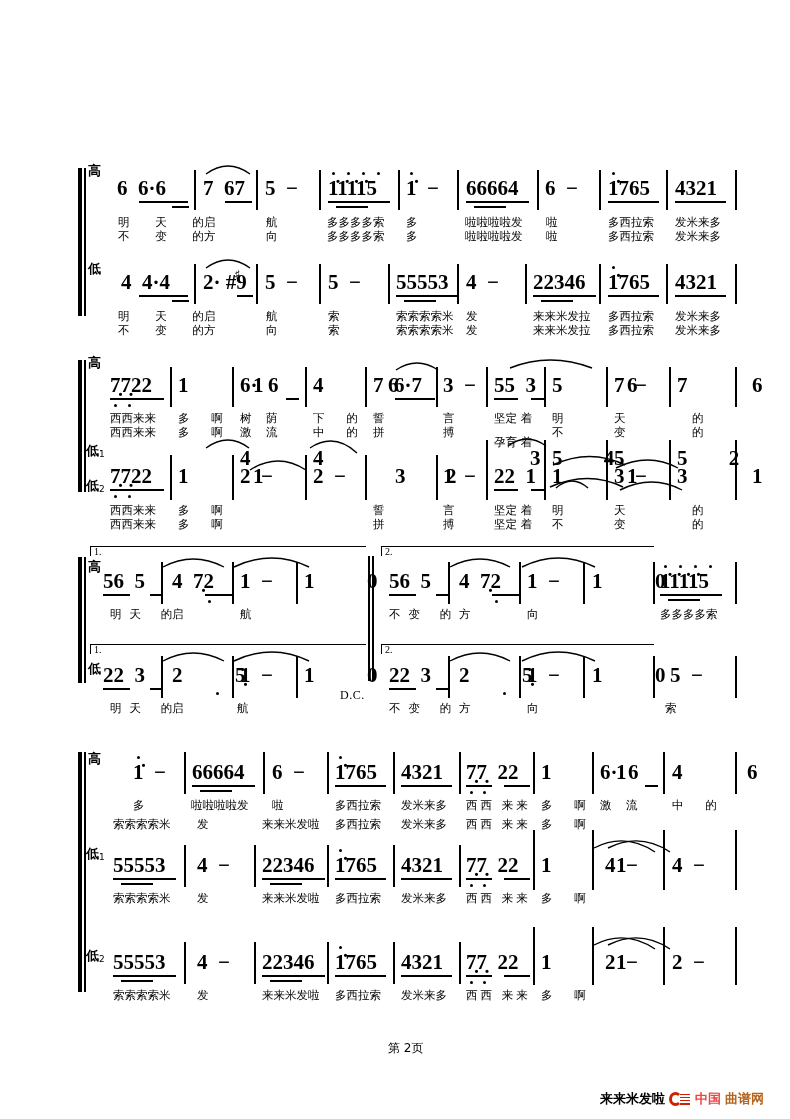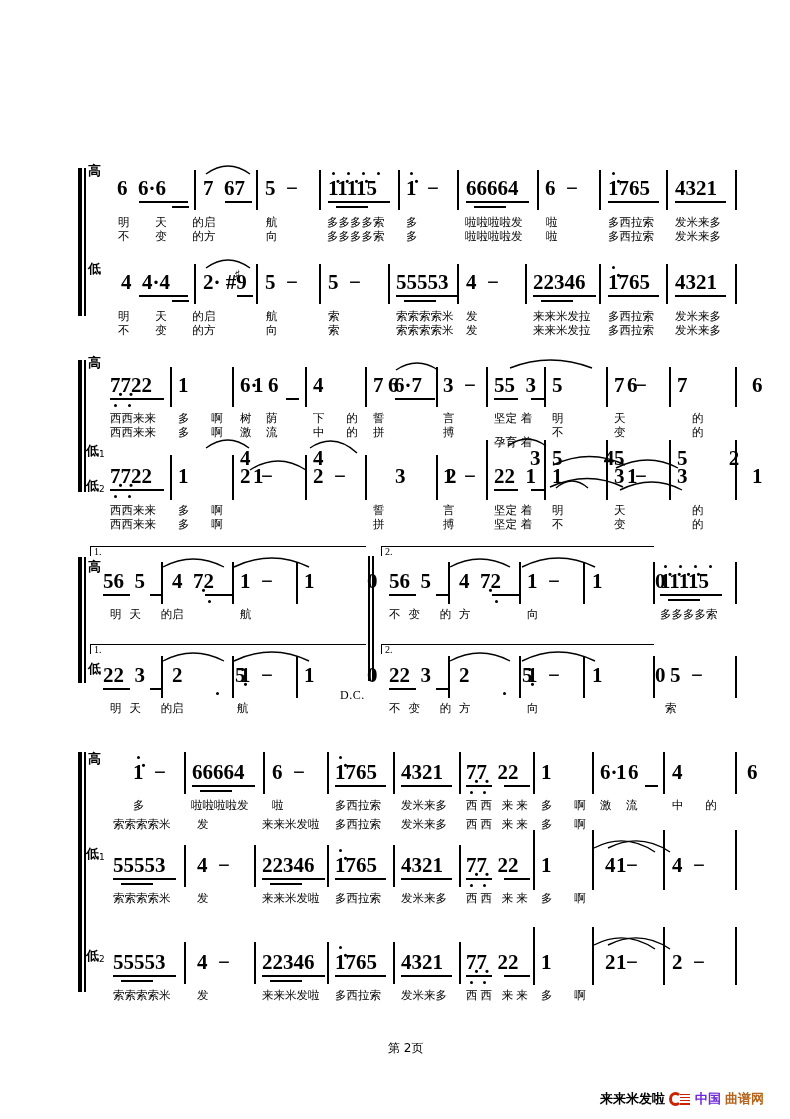--- a/index.html
+++ b/index.html
@@ -151,21 +151,21 @@
   .credit {
     position: absolute;
     font-family: "DejaVu Sans", "Liberation Sans", sans-serif;
     font-size: 13px;
     font-weight: bold;
     white-space: pre;
     display: flex;
     align-items: center;
     gap: 4px;
   }
-  .credit .brand-cn { color: #6d28d9; }
+  .credit .brand-cn { color: #ef4444; }
   .credit .brand-or { color: #b5651d; }
   .logo {
     display: inline-block;
     width: 22px; height: 15px;
     position: relative;
   }
   .logo .c {
     position: absolute;
     left: 0; top: 0;
     width: 13px; height: 14px;

